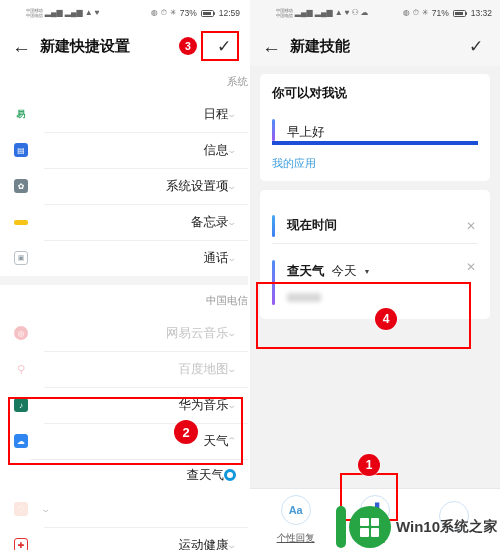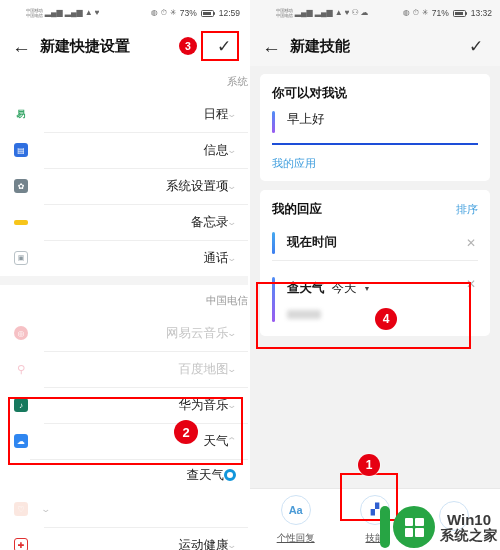--- a/index.html
+++ b/index.html
@@ -94,22 +94,22 @@
   
   .rp-body { padding: 8px 10px 0 10px; }
   .card {
     background: #fff; border-radius: 5px; padding: 11px 12px 10px 12px;
     margin-bottom: 9px;
   }
   .card-title-row { display: flex; align-items: center; }
   .card-title { font-size: 12.5px; font-weight: 700; color: #111; flex: 1; }
   .card-action { font-size: 11px; color: #3e9ddd; }
   .utter {
-    display: flex; align-items: flex-start; position: relative;
-    border-bottom: 2px solid #1d4ed8; height: 34px; margin-top: 9px;
+    display: flex; align-items: flex-end; position: relative;
+    border-bottom: 4px solid #1d4ed8; height: 34px; margin-top: 9px;
   }
   .bar {
     width: 3px; height: 22px; border-radius: 2px; margin-right: 12px;
     background: linear-gradient(180deg,#4f8df5 0%,#9a5cf0 100%);
   }
   .bar.blue { background: linear-gradient(180deg,#45a8ef 0%,#3f7ff0 100%); }
   .utter-text { font-size: 12.5px; color: #222; flex: 1; }
   .close-x { font-size: 12px; color: #b3b3b3; width: 14px; text-align: center; }
   .link-add { font-size: 11px; color: #3e9ddd; margin-top: 11px; display: inline-block; }
 
@@ -161,21 +161,21 @@
   }
   .wm-logo { display: flex; align-items: center; }
   .wm-bar { width: 10px; height: 42px; border-radius: 5px; background: #27a544; }
   .wm-circle {
     width: 42px; height: 42px; border-radius: 50%; background: #27a544;
     display: flex; align-items: center; justify-content: center; margin-left: 3px;
   }
   .wm-win { width: 19px; height: 19px; display: grid;
     grid-template-columns: 1fr 1fr; grid-template-rows: 1fr 1fr; gap: 2px; }
   .wm-win span { background: #fff; border-radius: 1px; }
-  .wm-text { display: flex; flex-direction: column; line-height: 1.05; align-items: center; }
+  .wm-text { display: flex; flex-direction: row; line-height: 1.05; }
   .wm-t1 { font-size: 15px; font-weight: 700; color: #3a3a3a; }
   .wm-t2 { font-size: 14px; font-weight: 700; color: #3a3a3a; letter-spacing: 0.5px; }
 </style>
 </head>
 <body>
 
 <div class="screens">
 
   <div class="panel panel-left">
 
@@ -335,24 +335,20 @@
           <span class="card-title">你可以对我说</span>
         </div>
         <div class="utter">
           <span class="bar"></span>
           <span class="utter-text">早上好</span>
         </div>
         <span class="link-add">我的应用</span>
       </div>
 
       <div class="card" style="padding-bottom:6px;">
-        <div class="card-title-row">
-          <span class="card-title">我的回应</span>
-          <span class="card-action">排序</span>
-        </div>
 
         <div class="resp-item">
           <span class="bar blue"></span>
           <span class="resp-main">
             <span class="resp-head">
               <span class="resp-name">现在时间</span>
             </span>
           </span>
           <span class="close-x">✕</span>
         </div>

